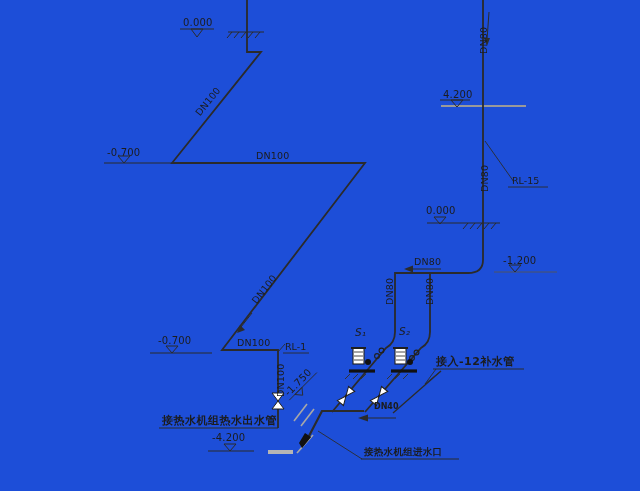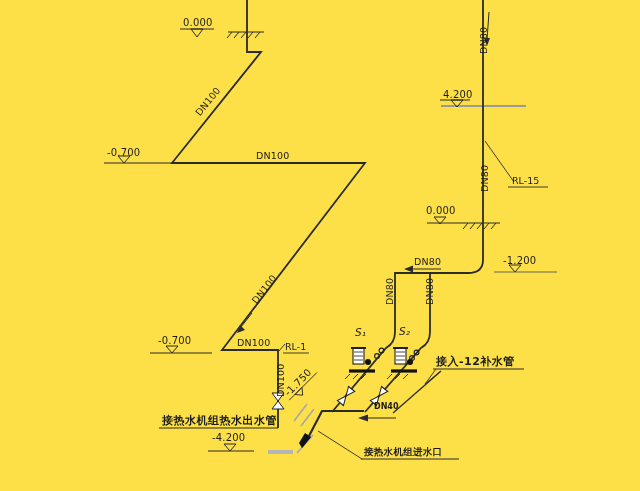--- a/index.html
+++ b/index.html
@@ -1,16 +1,16 @@
 <!DOCTYPE html>
 <html><head>
 <meta charset="utf-8">
 <style>
   html,body{margin:0;padding:0;background:#ffffff;}
-  .stage{position:relative;width:640px;height:491px;background:#fde047;overflow:hidden;
+  .stage{position:relative;width:640px;height:491px;background:#1d4ed8;overflow:hidden;
          font-family:"DejaVu Sans",sans-serif;}
   svg{position:absolute;left:0;top:0;}
   text{fill:#1c1c1c;font-family:"DejaVu Sans",sans-serif;}
   .num{font-size:10px;letter-spacing:0.2px;}
   .dn{font-size:9.5px;letter-spacing:0.2px;}
   .dn-bold{font-size:8px;font-weight:700;}
   .cjk{font-size:11px;font-weight:700;letter-spacing:0.5px;}
   .cjk-sm{font-size:9.5px;font-weight:700;letter-spacing:0.3px;}
   .tag{font-size:9.5px;}
   .pump-tag{font-size:10.5px;font-style:italic;}

